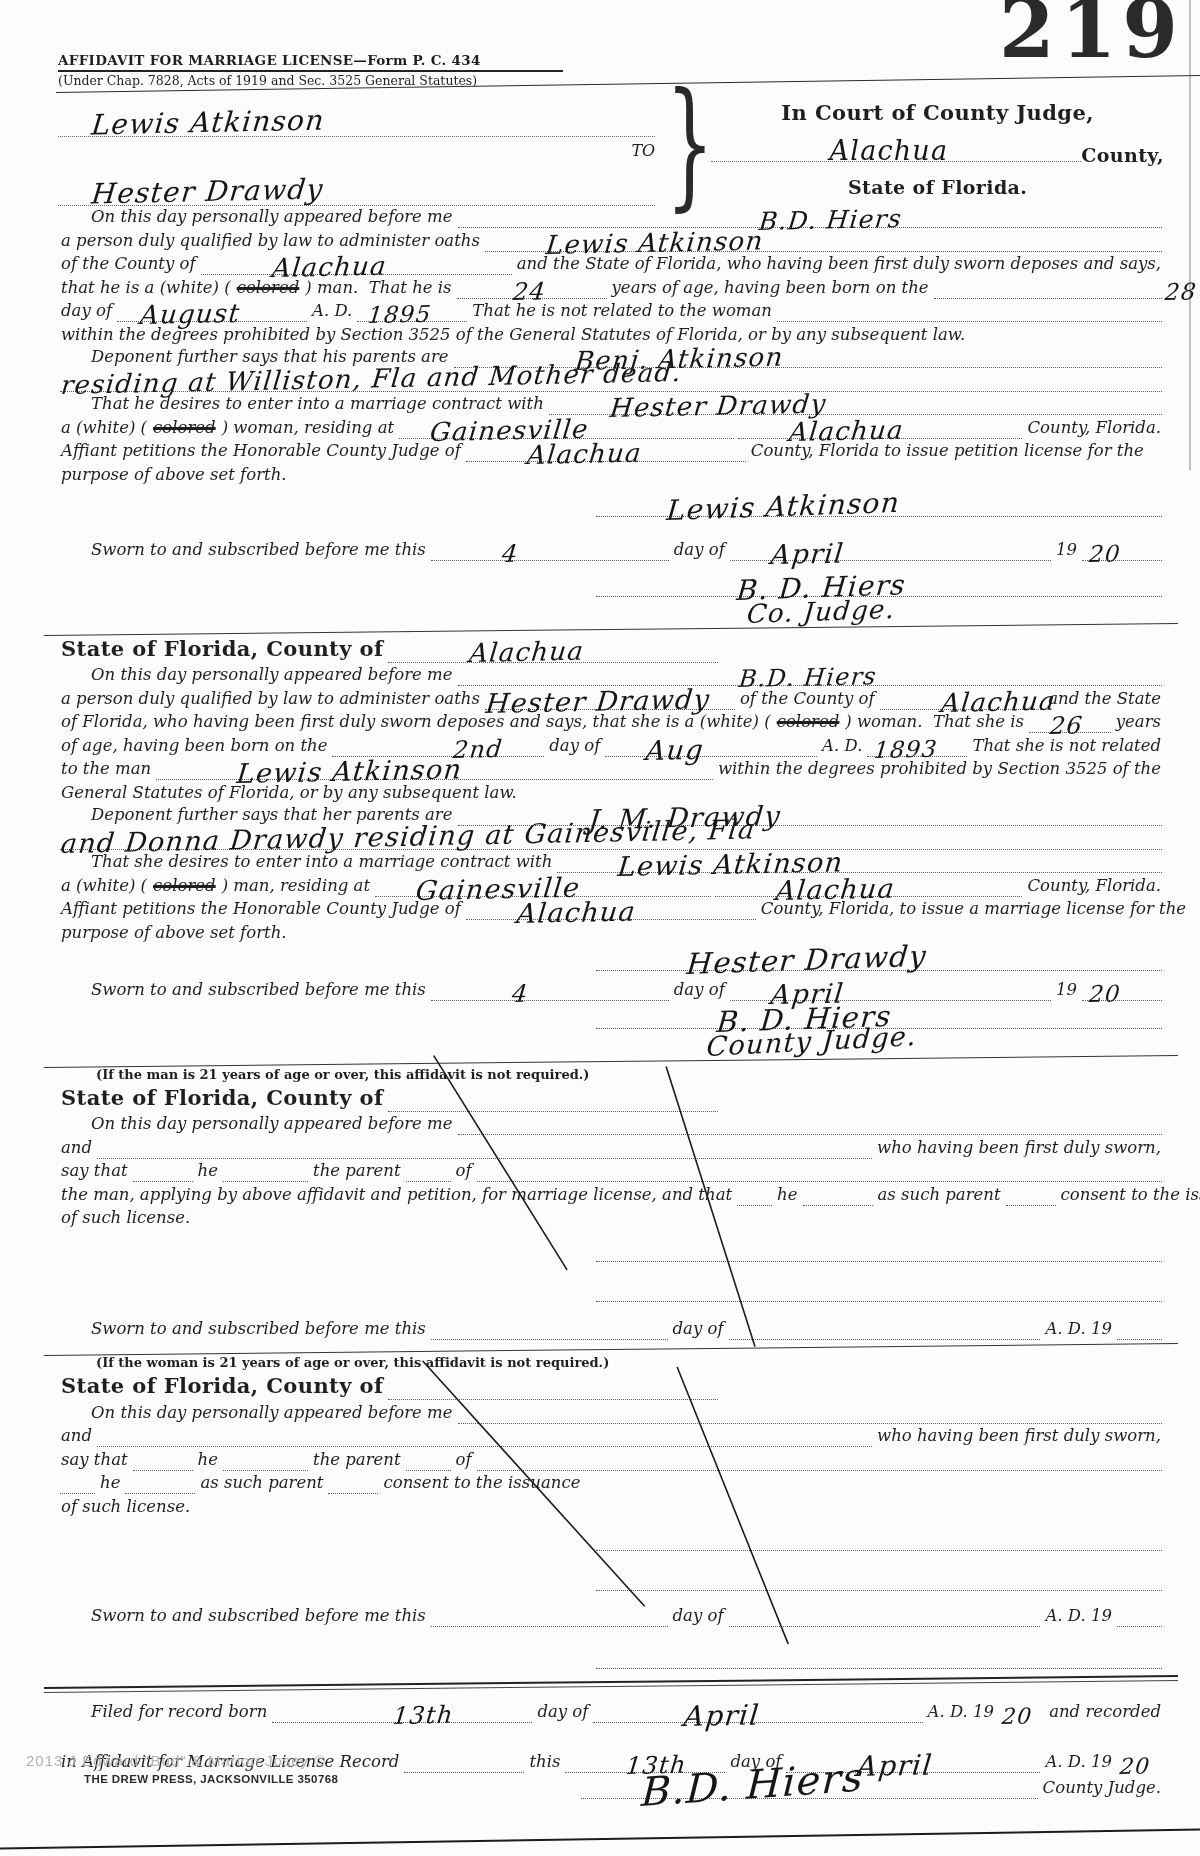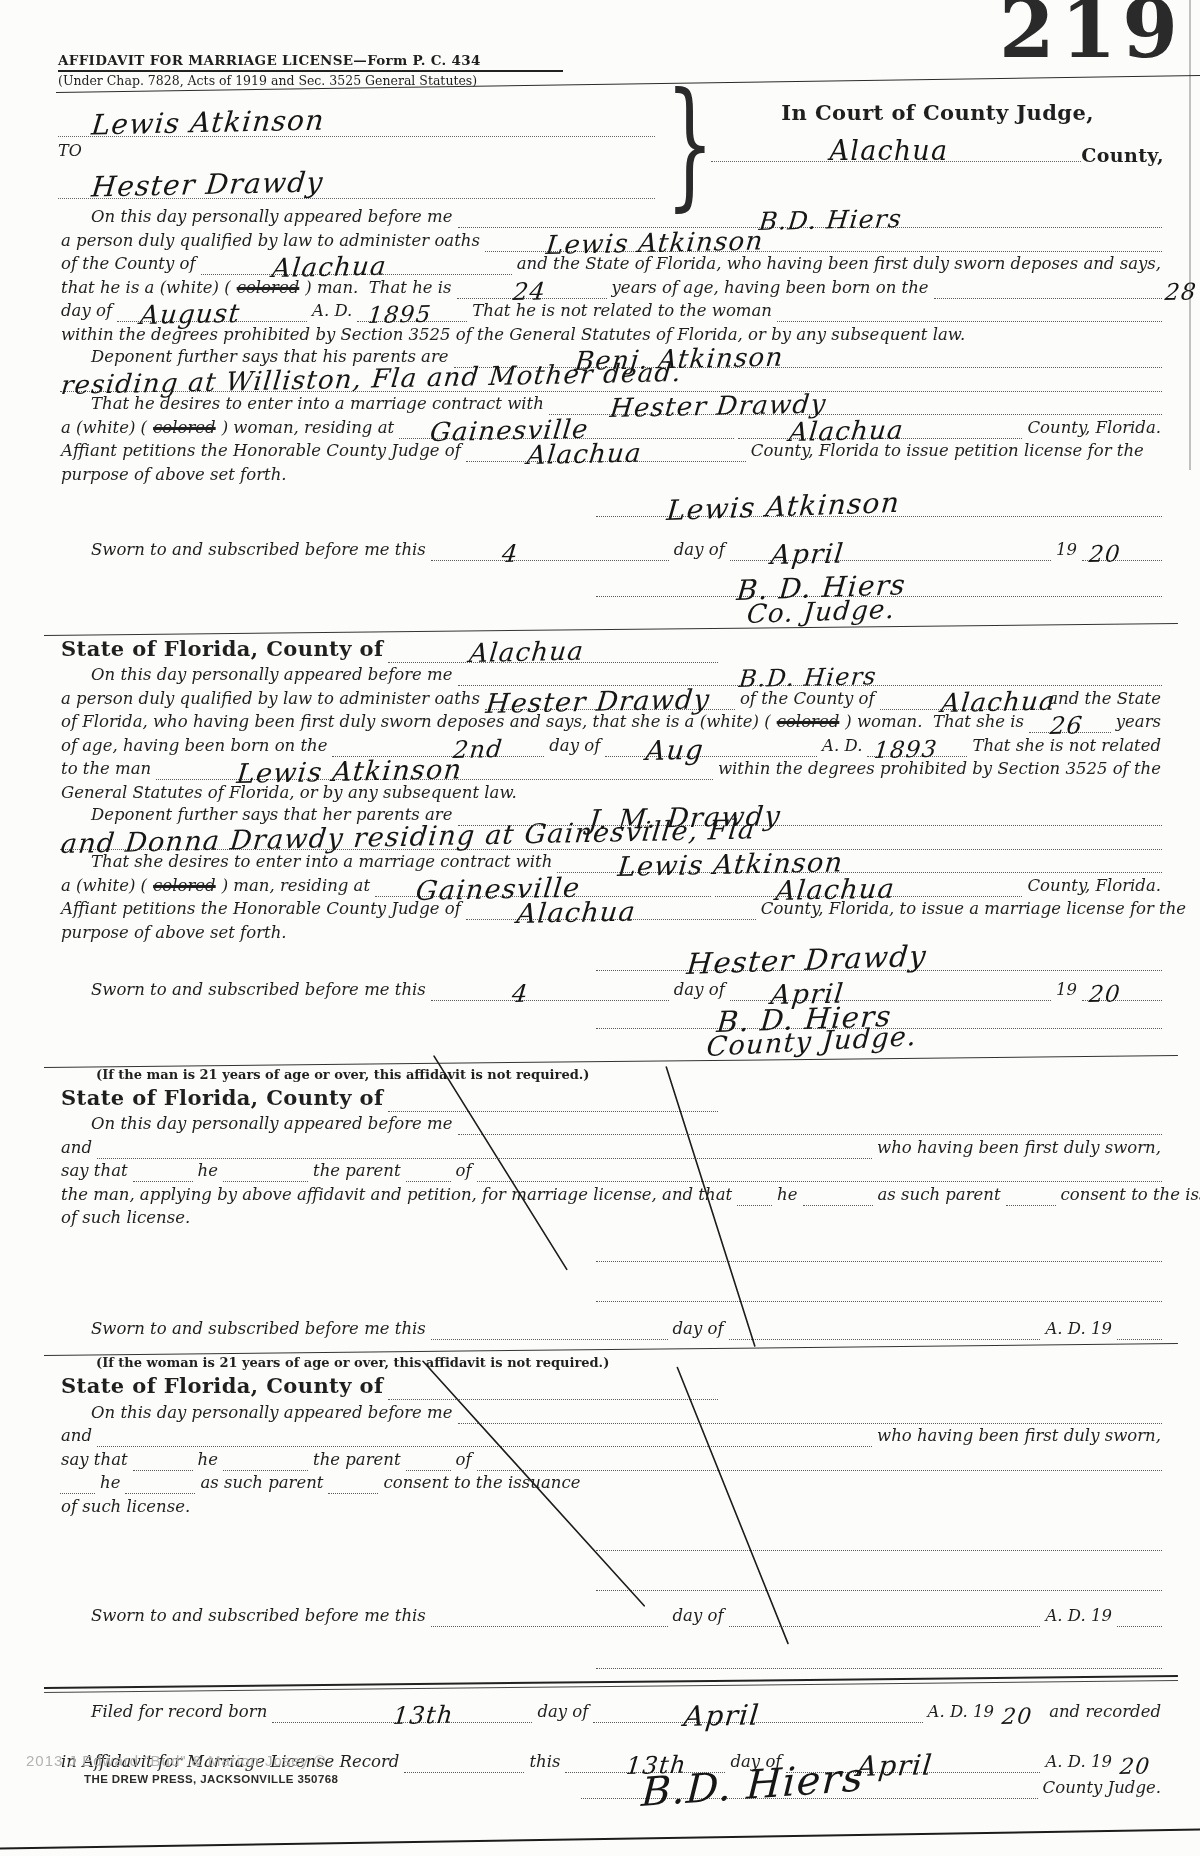--- a/index.html
+++ b/index.html
@@ -11,21 +11,21 @@
   .formhead{position:absolute;top:52px;left:58px;width:520px;}
   .fh-title{font-weight:700;font-size:13.5px;letter-spacing:.3px;font-style:normal;}
   .fh-rule{border-top:2.4px solid #222;margin:2px 0 1px;width:505px;}
   .fh-sub{font-size:12.5px;font-style:normal;}
   .hr-top{position:absolute;left:56px;right:-4px;top:92px;border-top:1.8px solid #2b2b2b;
         transform:rotate(-0.85deg);transform-origin:left center;}
   
   .caption{position:absolute;top:98px;left:58px;right:36px;display:flex;}
   .cap-left{width:54%;padding-top:6px;}
   .cap-name{border-bottom:1.5px dotted #666;padding:2px 8px 0 34px;height:30px;}
-  .cap-to{text-align:left;font-style:italic;font-size:16px;margin:4px 0 6px;}
+  .cap-to{text-align:right;font-style:italic;font-size:16px;margin:4px 0 13px;}
   .cap-brace{width:48px;font-size:138px;line-height:96px;margin-top:-2px;
         transform:scaleX(.55);color:#2a2a2a;text-align:center;flex:0 0 48px;}
   .cap-right{flex:1;text-align:center;padding:2px 0 0 8px;}
   .bl{font-style:normal;font-weight:700;letter-spacing:.4px;}
   .fs21{font-size:21px;} .fs19{font-size:19px;}
   .cap-county{display:flex;align-items:baseline;margin-top:14px;}
   .cfill{flex:1;border-bottom:1.5px dotted #666;position:relative;height:22px;}
   .cap-state{margin-top:10px;}
   
   .body{position:absolute;left:58px;right:36px;top:200px;font-size:16.5px;font-style:italic;}
@@ -83,20 +83,21 @@
     </div>
     <div class="cap-brace">}</div>
     <div class="cap-right">
       <div class="bl fs21">In Court of County Judge,</div>
       <div class="cap-county">
         <span class="cfill">
             <span class="hw fs27" style="left:32%">Alachua</span>
           </span>
         <span class="bl fs19">County,</span>
       </div>
+      <div class="bl fs19 cap-state">State of Florida.</div>
     </div>
   </div>
 
   <div class="body">
     <section id="s0">
         <div class="row" style="margin-top: 6px;">
           <span class="ind"></span>
           <span class="pt">On this day personally appeared before me</span>
           <span class="fill" style="flex: 1 1 30px;">
             <span class="hw" style="font-size: 25px; left: 300px; transform: skewX(-7deg) rotate(-1.2deg);">B.D. Hiers</span>

